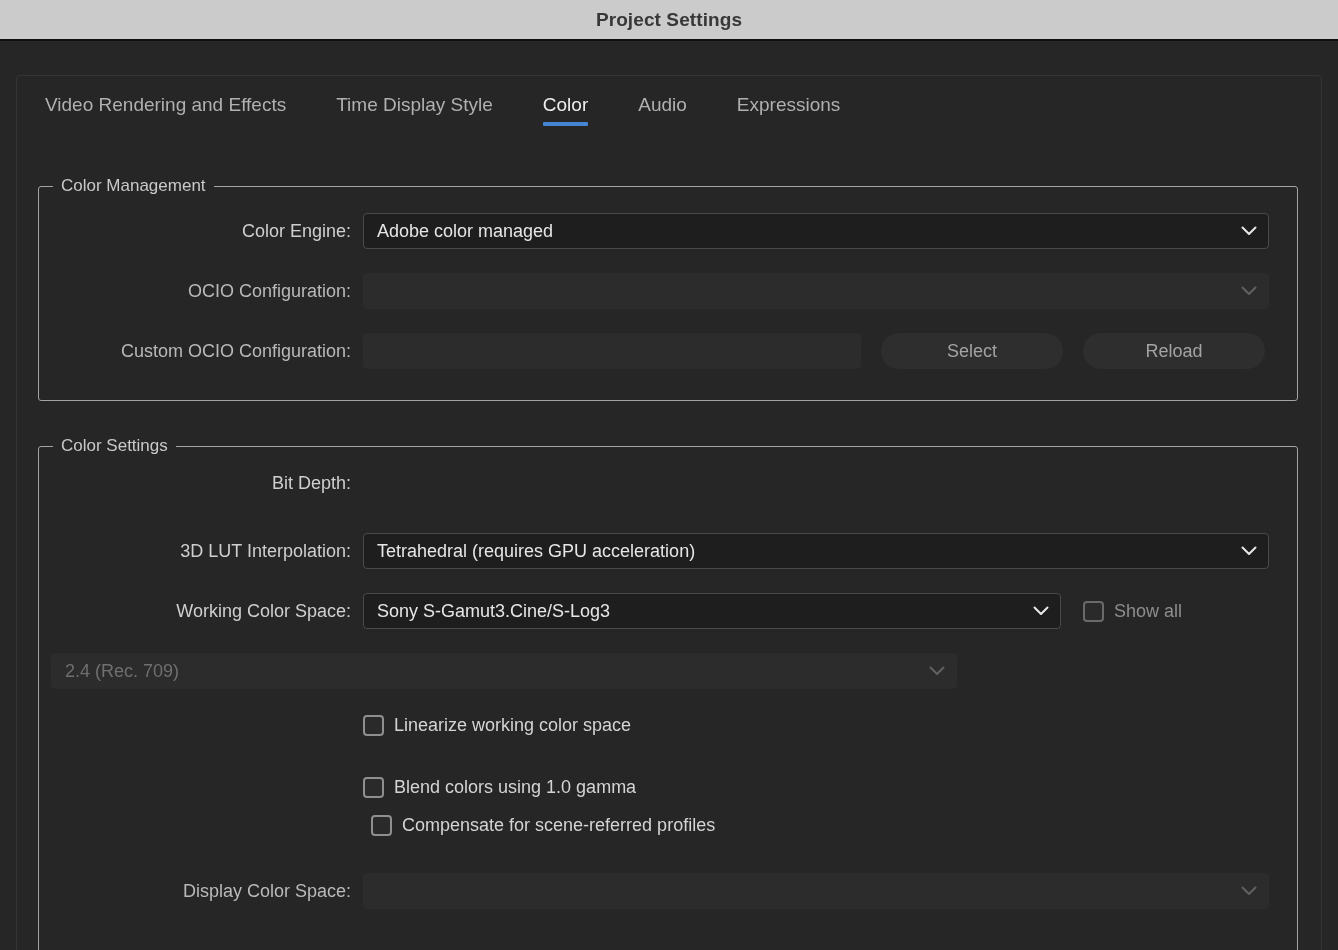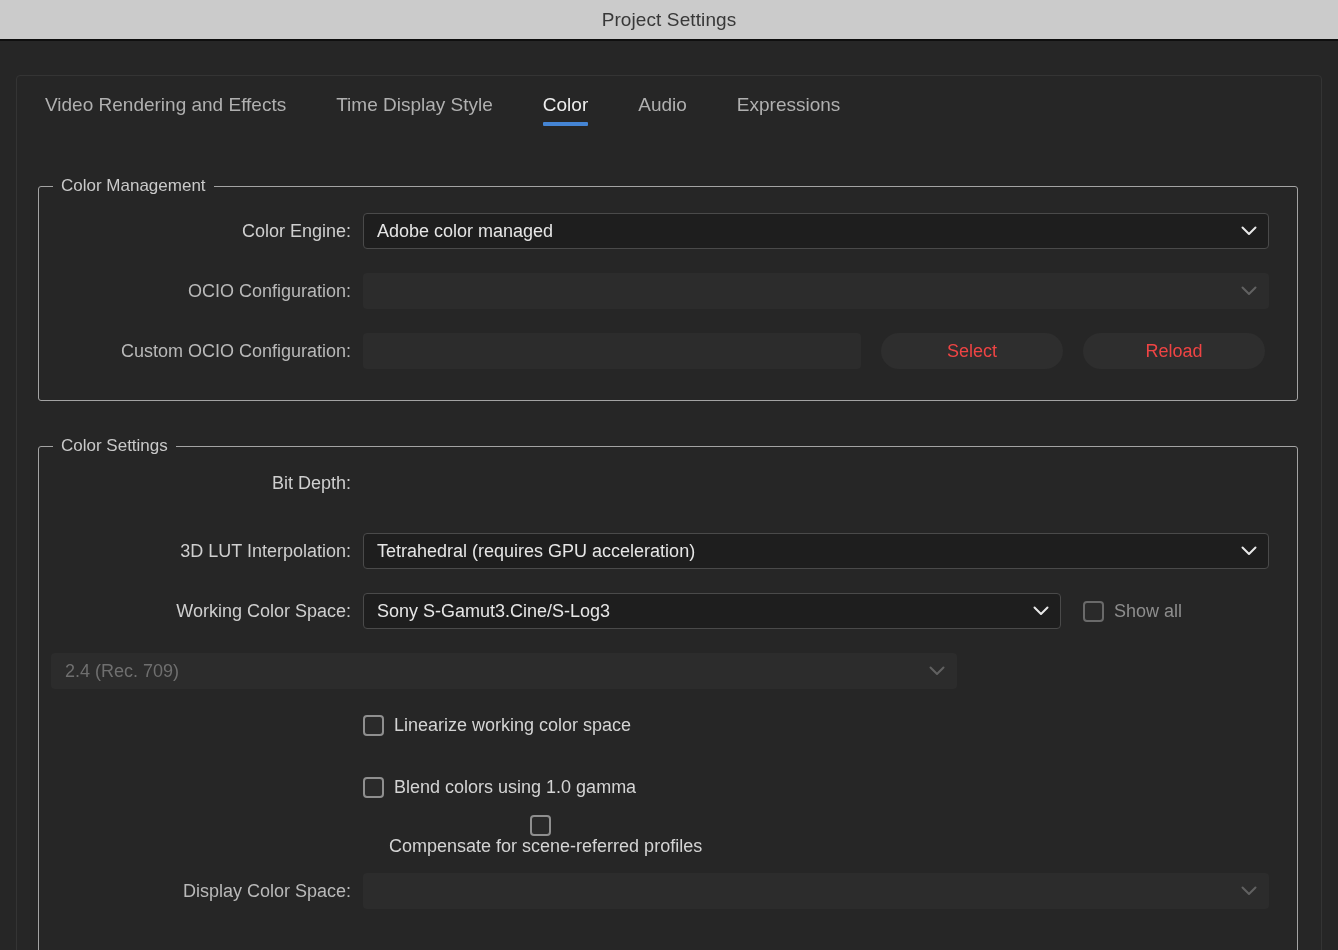--- a/index.html
+++ b/index.html
@@ -22,21 +22,21 @@
     height: 41px;
     background: #cbcbcb;
     border-bottom: 2px solid #0f0f0f;
     display: flex;
     align-items: center;
     justify-content: center;
     position: relative;
   }
   #titlebar-text {
     font-size: 19px;
-    font-weight: normal;
+    font-weight: bold;
     color: #383838;
     letter-spacing: 0.1px;
   }
 
   
   #dialog-body {
     position: absolute;
     top: 43px;
     left: 0;
     width: 1338px;
@@ -179,21 +179,21 @@
 
   
   .pillbutton {
     height: 36px;
     border-radius: 18px;
     background: #2e2e2e;
     display: flex;
     align-items: center;
     justify-content: center;
     font-size: 18px;
-    color: #ef4444;
+    color: #a3a3a3;
     cursor: default;
     border: none;
     font-family: "Liberation Sans", sans-serif;
   }
 
   
   .cb-row {
     position: absolute;
     display: flex;
     align-items: center;
@@ -331,21 +331,21 @@
       </div>
 
       <div class="cb-row" style="left:324px; top:268px;">
         <span class="cbox"></span>
         <span class="cb-label">Linearize working color space</span>
       </div>
       <div class="cb-row" style="left:324px; top:330px;">
         <span class="cbox"></span>
         <span class="cb-label">Blend colors using 1.0 gamma</span>
       </div>
-      <div class="cb-row" style="left:340px; top:368px;flex-direction:column;">
+      <div class="cb-row" style="left:332px; top:368px;">
         <span class="cbox"></span>
         <span class="cb-label">Compensate for scene-referred profiles</span>
       </div>
 
       <div class="row" style="left:0; top:426px; width:1240px;">
         <div class="field-label dim" style="width:312px;">Display Color Space:</div>
         <div class="dropdown disabled" style="width:906px; margin-left:12px;">
           <span class="dd-text"></span>
           <span class="chev">
             <svg width="16" height="10" viewBox="0 0 16 10">

